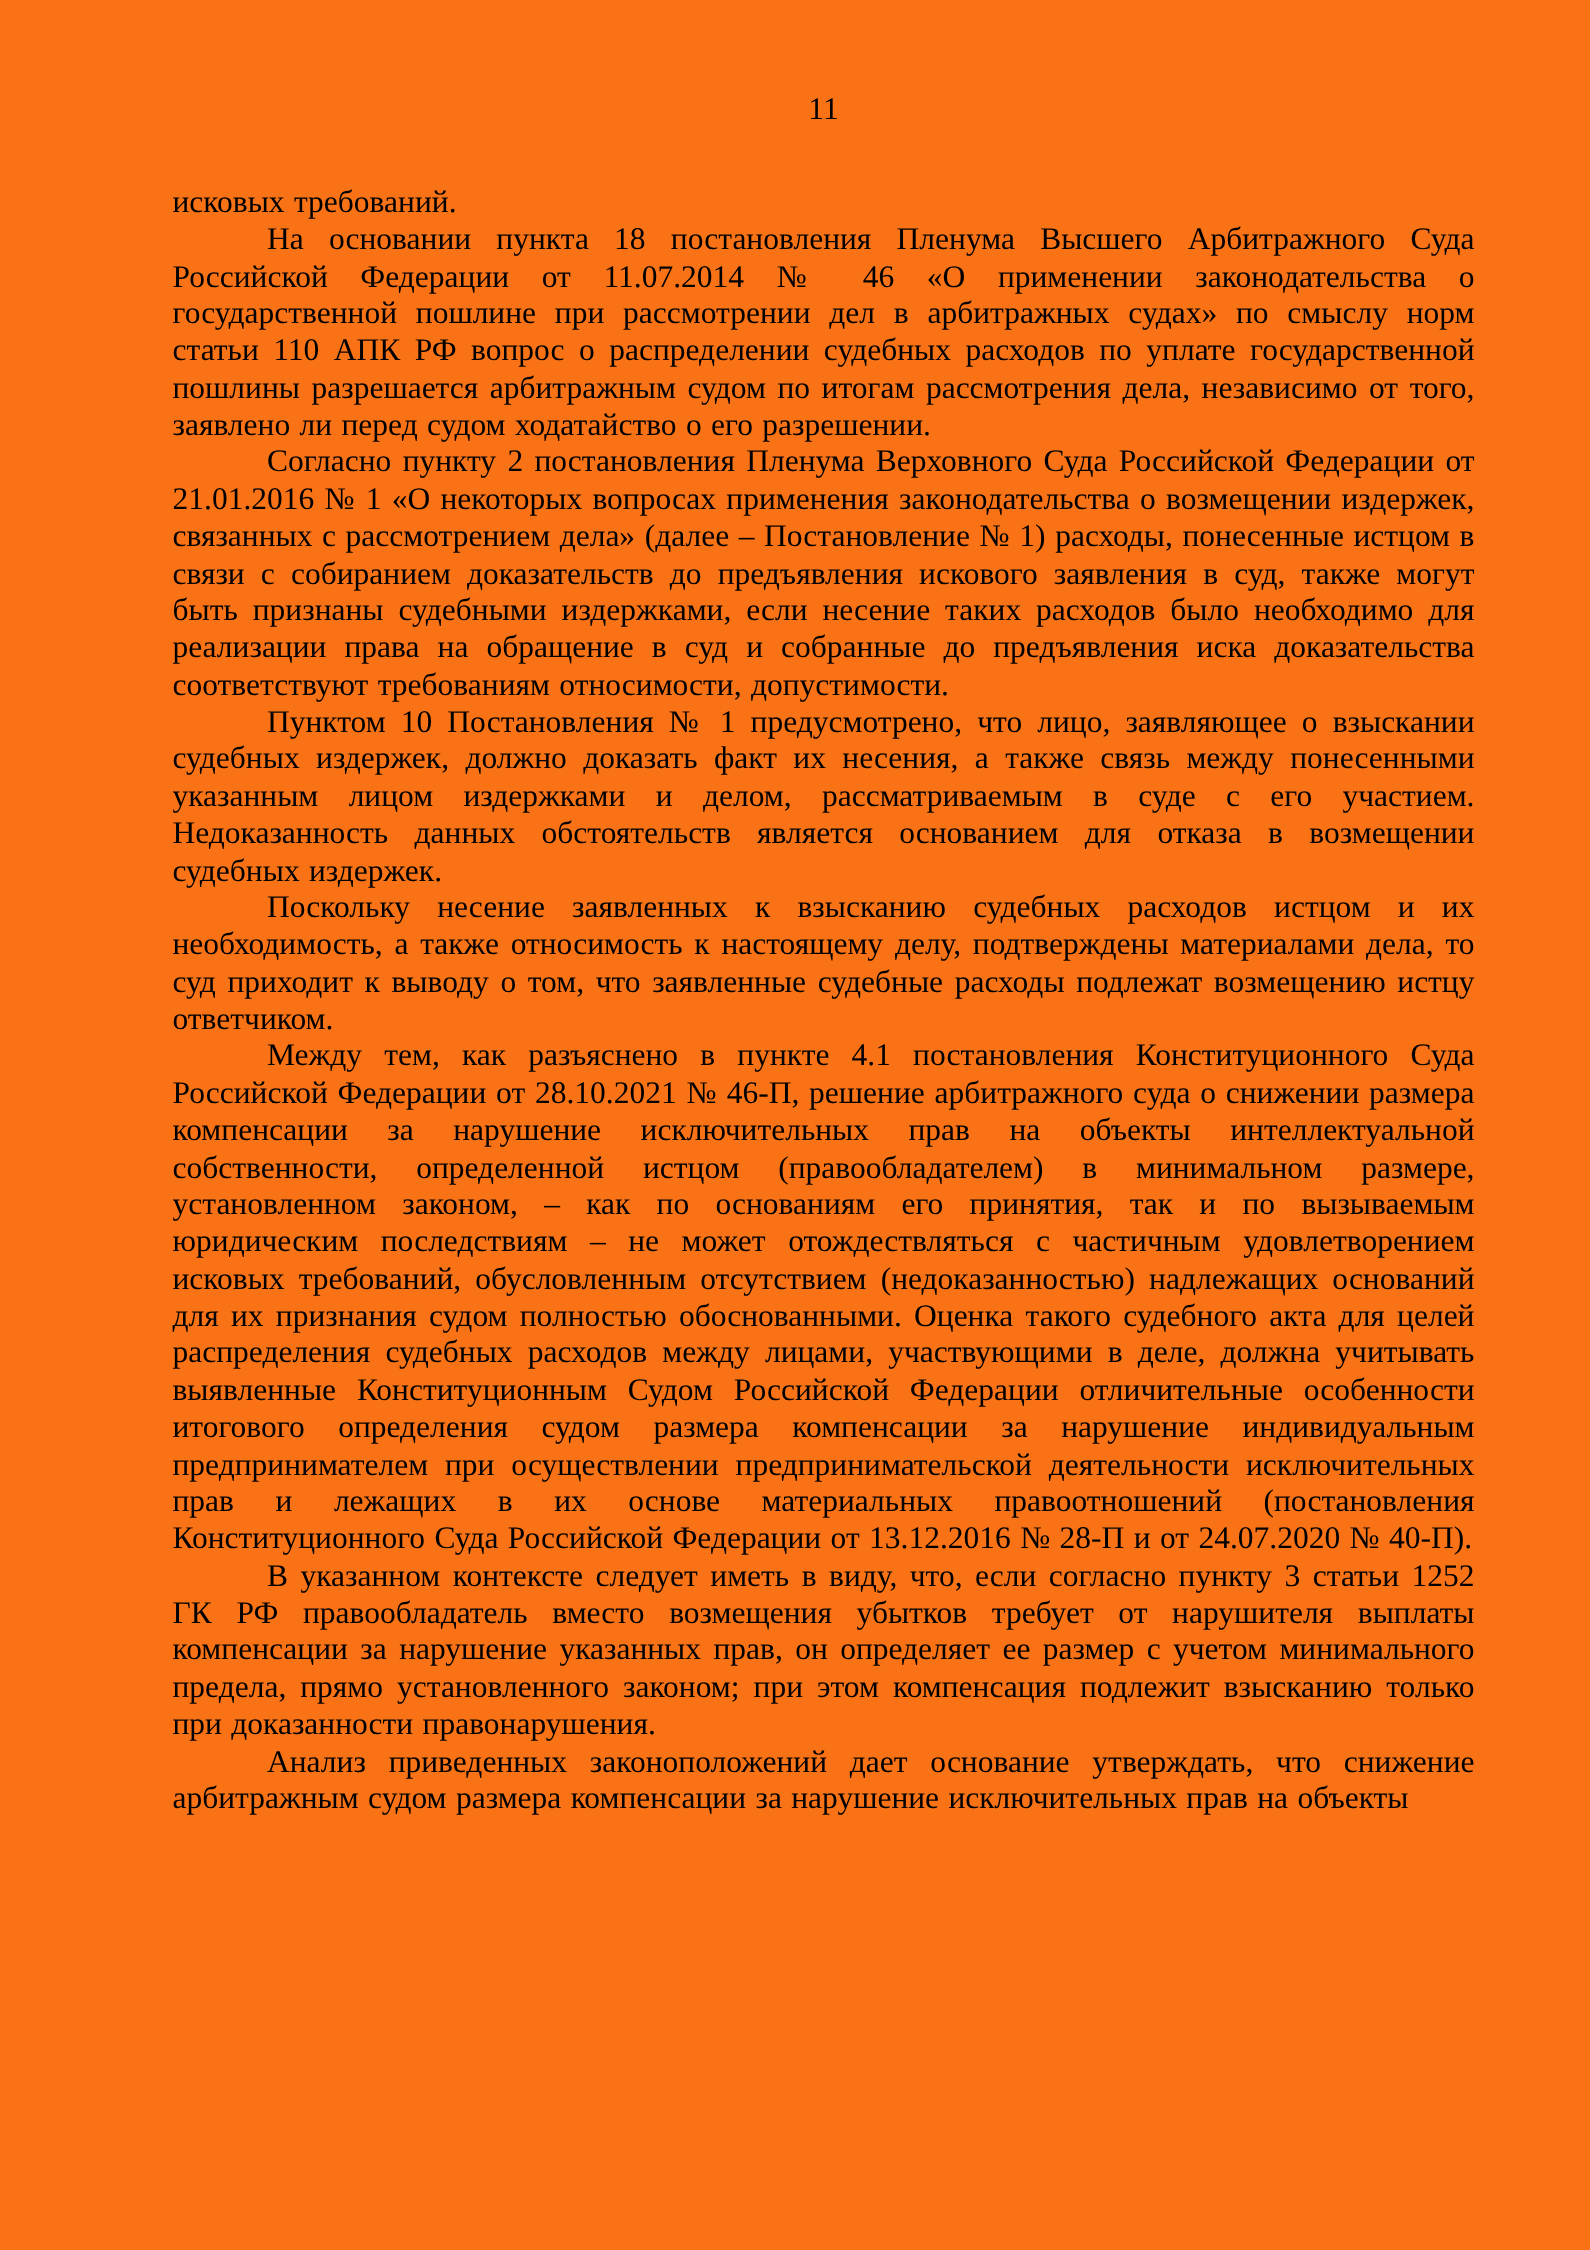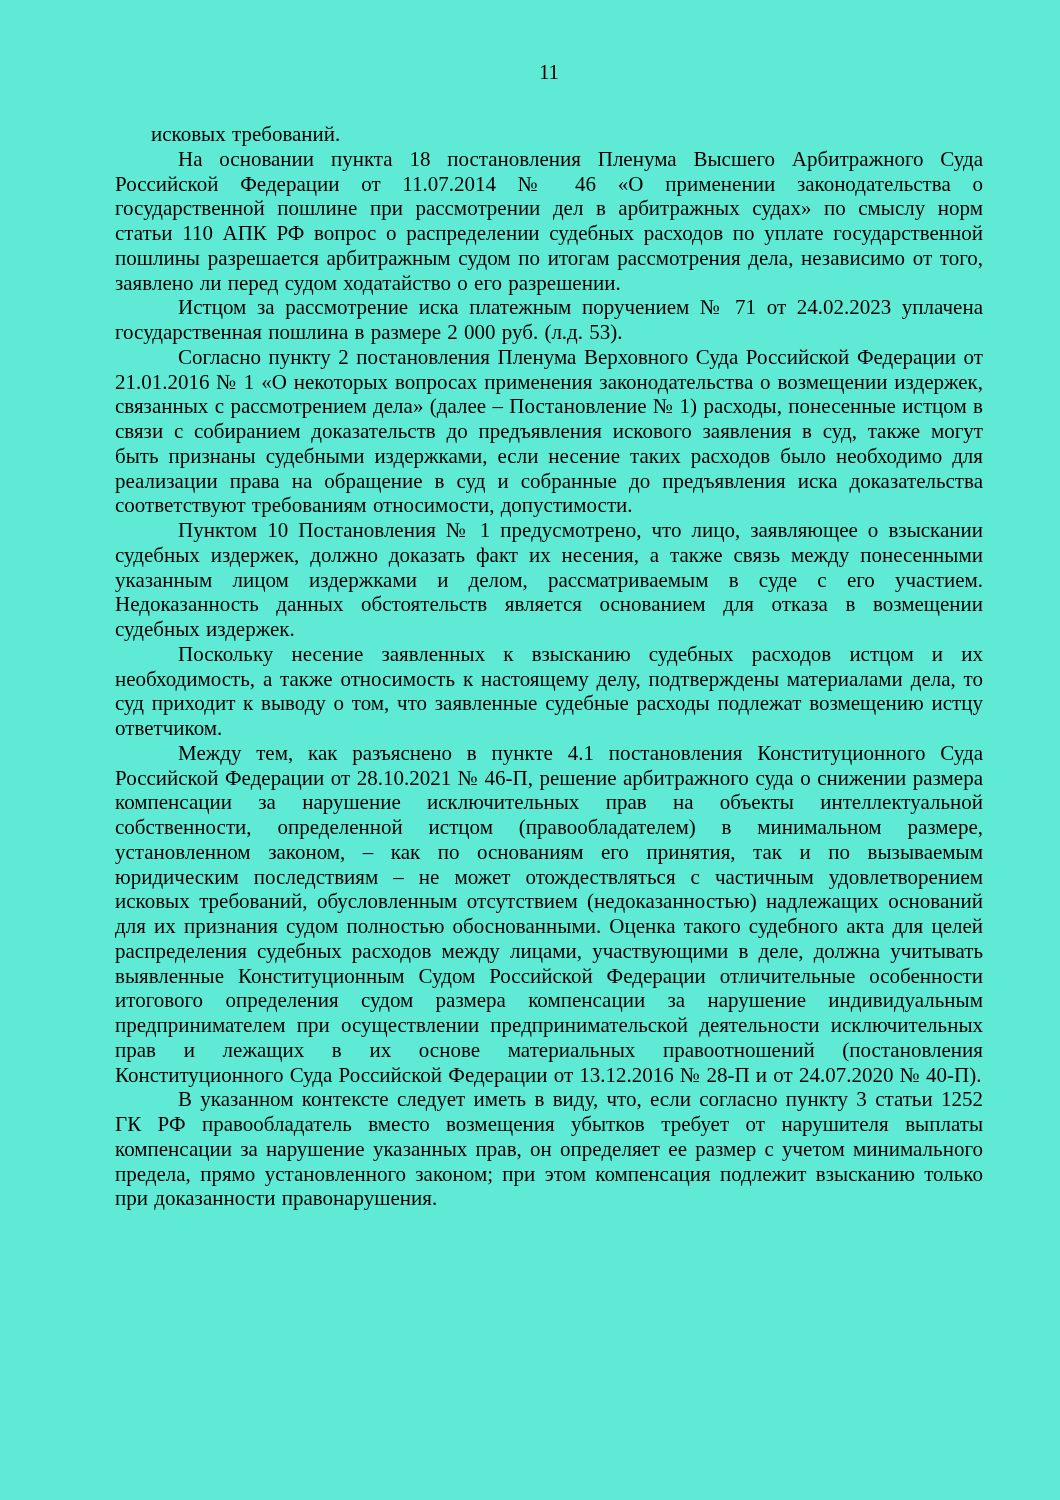--- a/index.html
+++ b/index.html
@@ -5,21 +5,21 @@
   * { box-sizing: border-box; }
   html, body {
     margin: 0;
     padding: 0;
     background: #ffffff;
   }
   .page {
     position: relative;
     width: 1060px;
     height: 1500px;
-    background: #5eead4;
+    background: #f97316;
     color: #000000;
     font-family: "Liberation Serif", "DejaVu Serif", serif;
     overflow: hidden;
   }
   .page-number {
     position: absolute;
     top: 60px;
     left: 115px;
     width: 868px;
     text-align: center;
@@ -37,32 +37,31 @@
     text-align-last: left;
     word-spacing: 1px;
   }
   .content p {
     margin: 0;
     padding: 0;
     text-indent: 63px;
   }
   .content p.continuation {
     text-indent: 0;
-    margin-left: 36px;
   }
 </style>
 </head>
 <body>
 
 <div class="page">
   <div class="page-number">11</div>
 
   <div class="content">
     <p class="continuation">исковых требований.</p>
     <p>На основании пункта 18 постановления Пленума Высшего Арбитражного Суда Российской Федерации от 11.07.2014 № 46 «О применении законодательства о государственной пошлине при рассмотрении дел в арбитражных судах» по смыслу норм статьи 110 АПК РФ вопрос о распределении судебных расходов по уплате государственной пошлины разрешается арбитражным судом по итогам рассмотрения дела, независимо от того, заявлено ли перед судом ходатайство о его разрешении.</p>
-    <p>Истцом за рассмотрение иска платежным поручением № 71 от 24.02.2023 уплачена государственная пошлина в размере 2 000 руб. (л.д. 53).</p>
     <p>Согласно пункту 2 постановления Пленума Верховного Суда Российской Федерации от 21.01.2016 № 1 «О некоторых вопросах применения законодательства о возмещении издержек, связанных с рассмотрением дела» (далее – Постановление № 1) расходы, понесенные истцом в связи с собиранием доказательств до предъявления искового заявления в суд, также могут быть признаны судебными издержками, если несение таких расходов было необходимо для реализации права на обращение в суд и собранные до предъявления иска доказательства соответствуют требованиям относимости, допустимости.</p>
     <p>Пунктом 10 Постановления № 1 предусмотрено, что лицо, заявляющее о взыскании судебных издержек, должно доказать факт их несения, а также связь между понесенными указанным лицом издержками и делом, рассматриваемым в суде с его участием. Недоказанность данных обстоятельств является основанием для отказа в возмещении судебных издержек.</p>
     <p>Поскольку несение заявленных к взысканию судебных расходов истцом и их необходимость, а также относимость к настоящему делу, подтверждены материалами дела, то суд приходит к выводу о том, что заявленные судебные расходы подлежат возмещению истцу ответчиком.</p>
     <p>Между тем, как разъяснено в пункте 4.1 постановления Конституционного Суда Российской Федерации от 28.10.2021 № 46-П, решение арбитражного суда о снижении размера компенсации за нарушение исключительных прав на объекты интеллектуальной собственности, определенной истцом (правообладателем) в минимальном размере, установленном законом, – как по основаниям его принятия, так и по вызываемым юридическим последствиям – не может отождествляться с частичным удовлетворением исковых требований, обусловленным отсутствием (недоказанностью) надлежащих оснований для их признания судом полностью обоснованными. Оценка такого судебного акта для целей распределения судебных расходов между лицами, участвующими в деле, должна учитывать выявленные Конституционным Судом Российской Федерации отличительные особенности итогового определения судом размера компенсации за нарушение индивидуальным предпринимателем при осуществлении предпринимательской деятельности исключительных прав и лежащих в их основе материальных правоотношений (постановления Конституционного Суда Российской Федерации от 13.12.2016 № 28-П и от 24.07.2020 № 40-П).</p>
     <p>В указанном контексте следует иметь в виду, что, если согласно пункту 3 статьи 1252 ГК РФ правообладатель вместо возмещения убытков требует от нарушителя выплаты компенсации за нарушение указанных прав, он определяет ее размер с учетом минимального предела, прямо установленного законом; при этом компенсация подлежит взысканию только при доказанности правонарушения.</p>
+    <p>Анализ приведенных законоположений дает основание утверждать, что снижение арбитражным судом размера компенсации за нарушение исключительных прав на объекты</p>
   </div>
 </div>
 
 </body></html>

